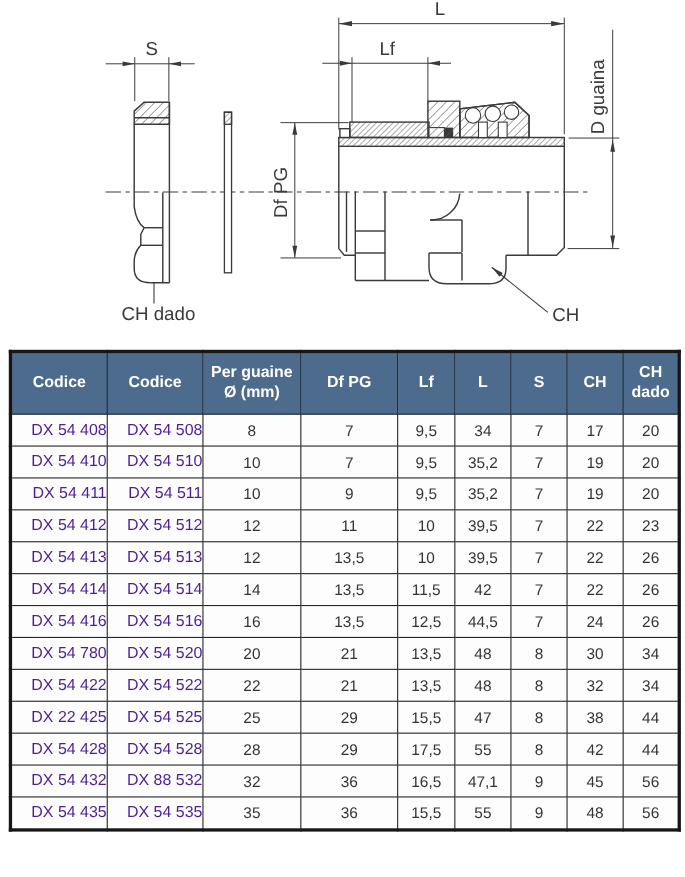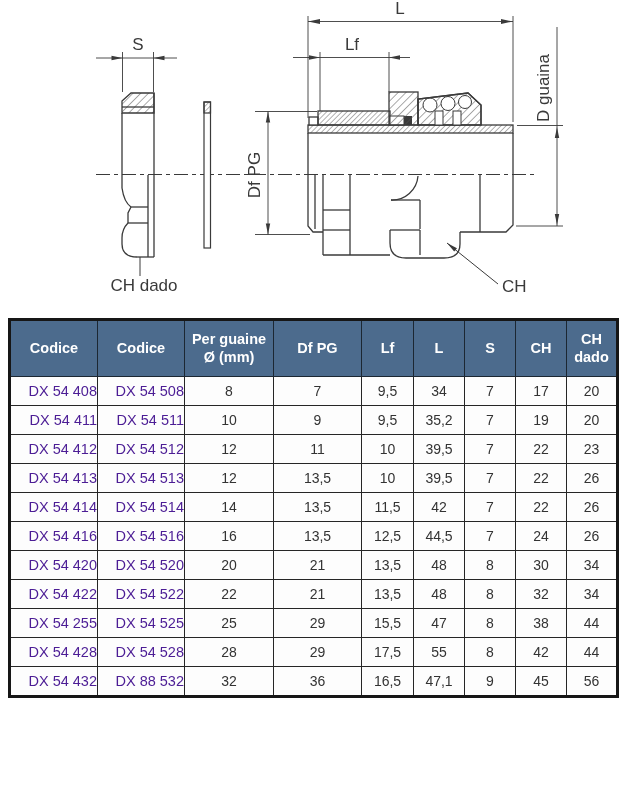--- a/index.html
+++ b/index.html
@@ -182,20 +182,31 @@
           <td class="code">DX 54 508</td>
           <td>8</td>
           <td>7</td>
           <td>9,5</td>
           <td>34</td>
           <td>7</td>
           <td>17</td>
           <td>20</td>
         </tr>
         <tr>
+          <td class="code">DX 54 410</td>
+          <td class="code">DX 54 510</td>
+          <td>10</td>
+          <td>7</td>
+          <td>9,5</td>
+          <td>35,2</td>
+          <td>7</td>
+          <td>19</td>
+          <td>20</td>
+        </tr>
+        <tr>
           <td class="code">DX 54 411</td>
           <td class="code">DX 54 511</td>
           <td>10</td>
           <td>9</td>
           <td>9,5</td>
           <td>35,2</td>
           <td>7</td>
           <td>19</td>
           <td>20</td>
         </tr>
@@ -237,21 +248,21 @@
           <td class="code">DX 54 516</td>
           <td>16</td>
           <td>13,5</td>
           <td>12,5</td>
           <td>44,5</td>
           <td>7</td>
           <td>24</td>
           <td>26</td>
         </tr>
         <tr>
-          <td class="code">DX 54 420</td>
+          <td class="code">DX 54 780</td>
           <td class="code">DX 54 520</td>
           <td>20</td>
           <td>21</td>
           <td>13,5</td>
           <td>48</td>
           <td>8</td>
           <td>30</td>
           <td>34</td>
         </tr>
         <tr>
@@ -259,21 +270,21 @@
           <td class="code">DX 54 522</td>
           <td>22</td>
           <td>21</td>
           <td>13,5</td>
           <td>48</td>
           <td>8</td>
           <td>32</td>
           <td>34</td>
         </tr>
         <tr>
-          <td class="code">DX 54 255</td>
+          <td class="code">DX 22 425</td>
           <td class="code">DX 54 525</td>
           <td>25</td>
           <td>29</td>
           <td>15,5</td>
           <td>47</td>
           <td>8</td>
           <td>38</td>
           <td>44</td>
         </tr>
         <tr>
@@ -291,16 +302,27 @@
           <td class="code">DX 54 432</td>
           <td class="code">DX 88 532</td>
           <td>32</td>
           <td>36</td>
           <td>16,5</td>
           <td>47,1</td>
           <td>9</td>
           <td>45</td>
           <td>56</td>
         </tr>
+        <tr>
+          <td class="code">DX 54 435</td>
+          <td class="code">DX 54 535</td>
+          <td>35</td>
+          <td>36</td>
+          <td>15,5</td>
+          <td>55</td>
+          <td>9</td>
+          <td>48</td>
+          <td>56</td>
+        </tr>
       </tbody>
   </table>
 
 </div>
 
 </body></html>

